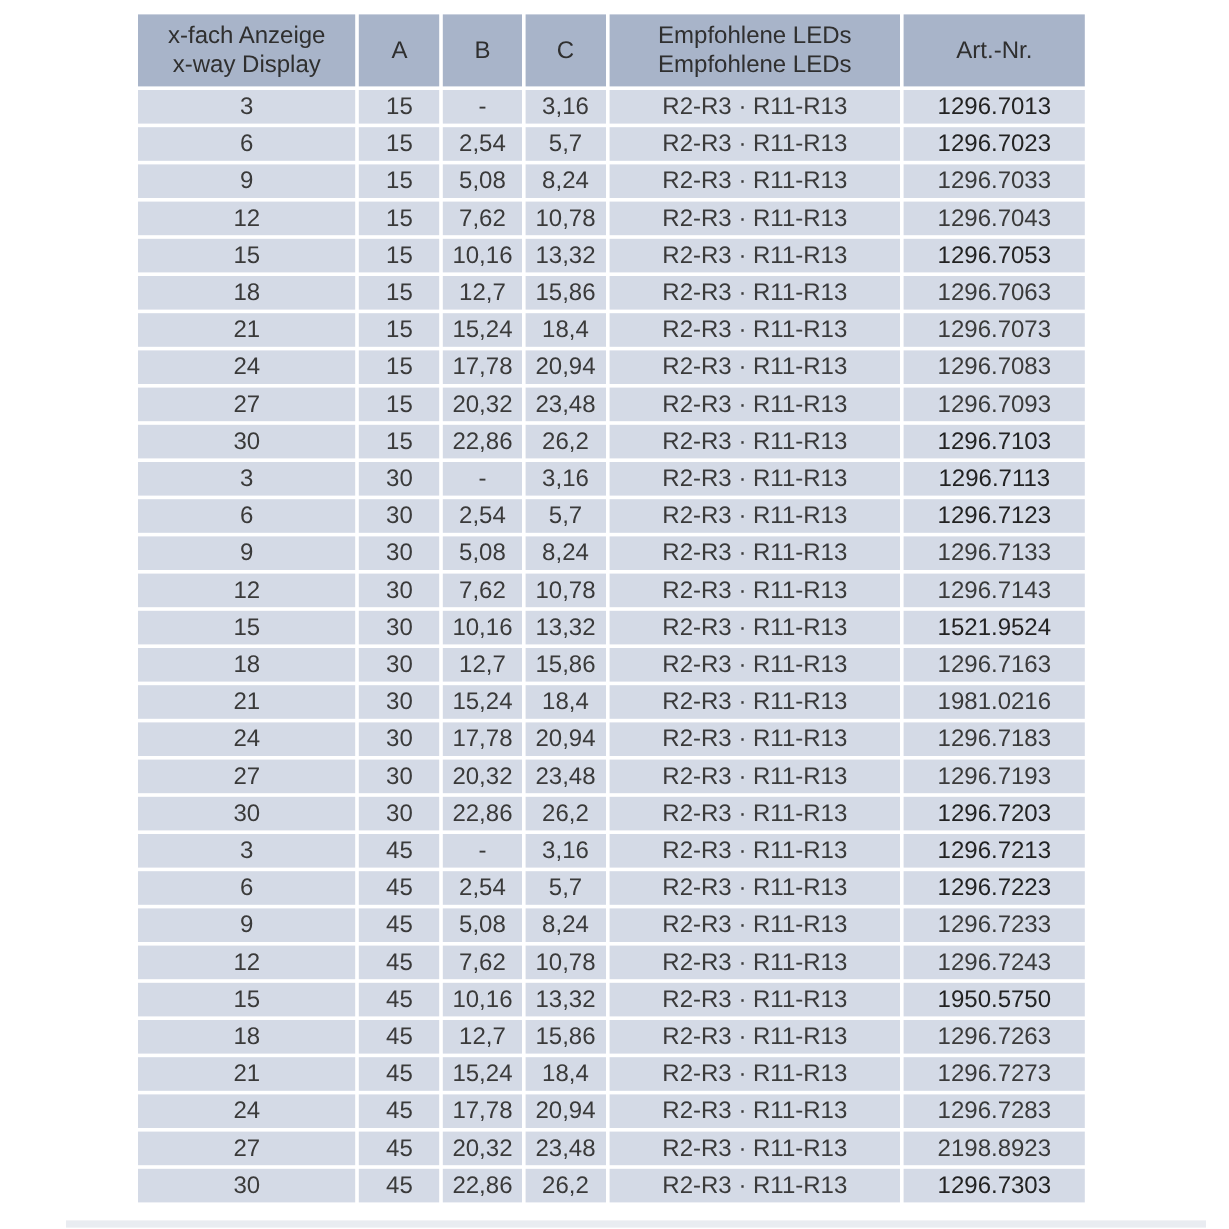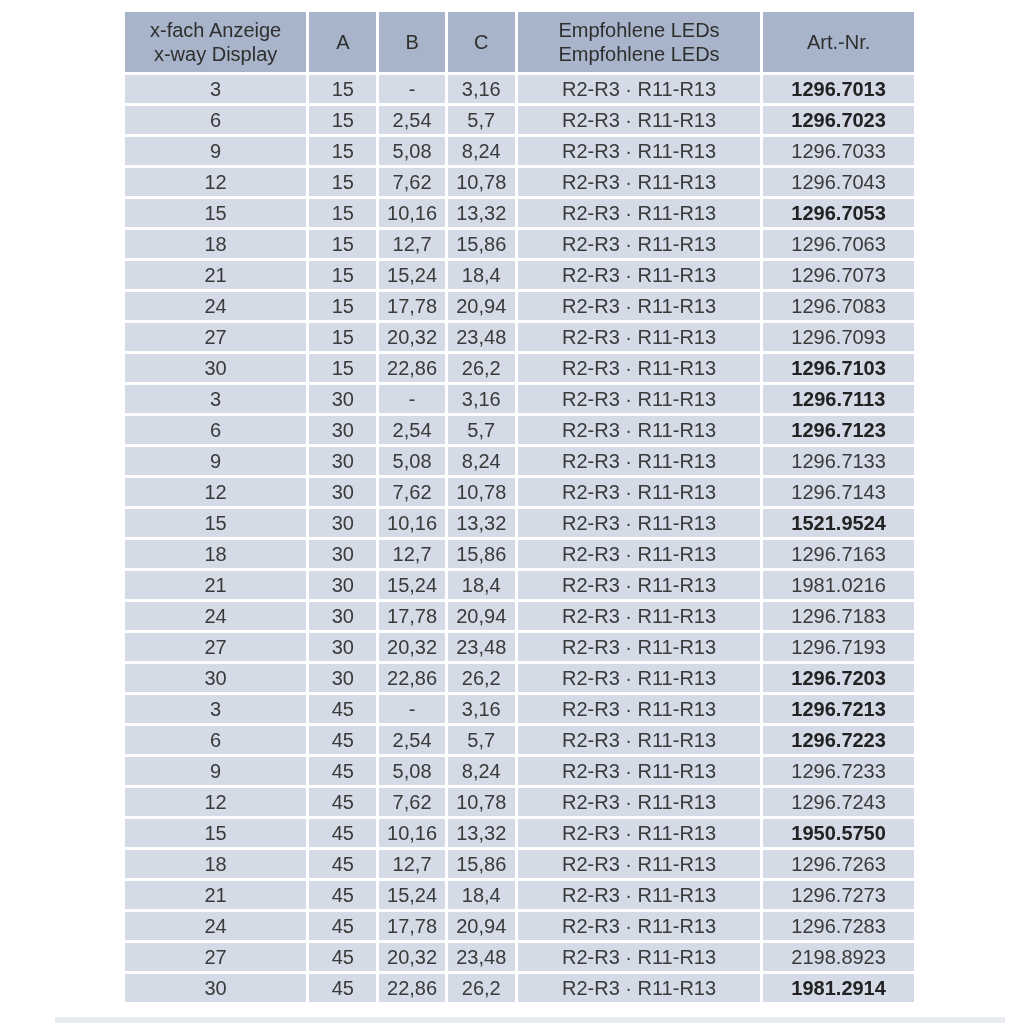--- a/index.html
+++ b/index.html
@@ -13,21 +13,21 @@
   }
   .page {
     position: relative;
     width: 1024px;
     height: 1024px;
     background: #ffffff;
     overflow: hidden;
   }
   table.spec-table {
     position: absolute;
-    left: 122px;
+    left: 112px;
     top: 9px;
     width: 795px;
     border-collapse: separate;
     border-spacing: 3px;
     table-layout: fixed;
   }
   table.spec-table th,
   table.spec-table td {
     padding: 0 4px;
     text-align: center;
@@ -42,21 +42,21 @@
     background: #a8b4c9;
     color: #2f2f2f;
     height: 60px;
     line-height: 1.2;
   }
   table.spec-table tbody td {
     background: #d4dae6;
     height: 28px;
   }
   table.spec-table td.art.bold {
-    font-weight: 700;
+    font-weight: 400;
     color: #222222;
   }
   .col-x   { width: 178px; }
   .col-a   { width: 66px; }
   .col-b   { width: 64px; }
   .col-c   { width: 66px; }
   .col-led { width: 238px; }
   .col-art { width: 148px; }
   .footer-strip {
     position: absolute;
@@ -329,20 +329,20 @@
           <td>23,48</td>
           <td>R2-R3 · R11-R13</td>
           <td class="art">2198.8923</td>
         </tr>
         <tr>
           <td>30</td>
           <td>45</td>
           <td>22,86</td>
           <td>26,2</td>
           <td>R2-R3 · R11-R13</td>
-          <td class="art bold">1981.2914</td>
+          <td class="art bold">1296.7303</td>
         </tr>
       </tbody>
   </table>
 
   <div class="footer-strip"></div>
 
 </div>
 
 </body></html>

